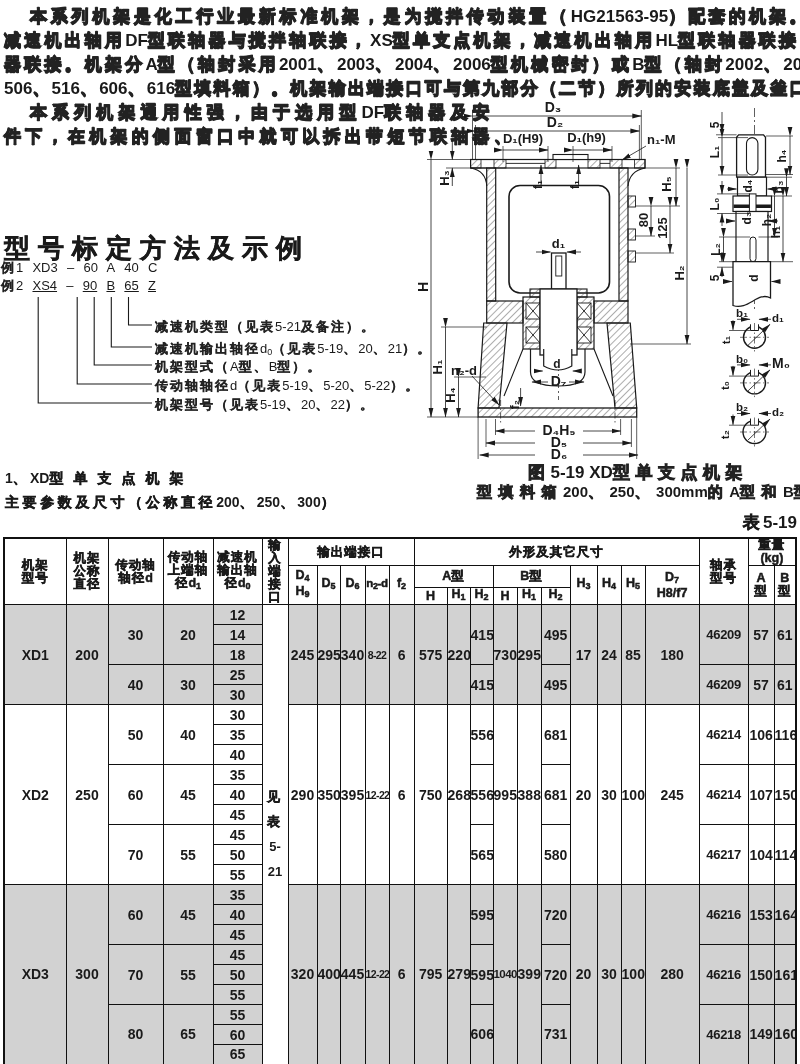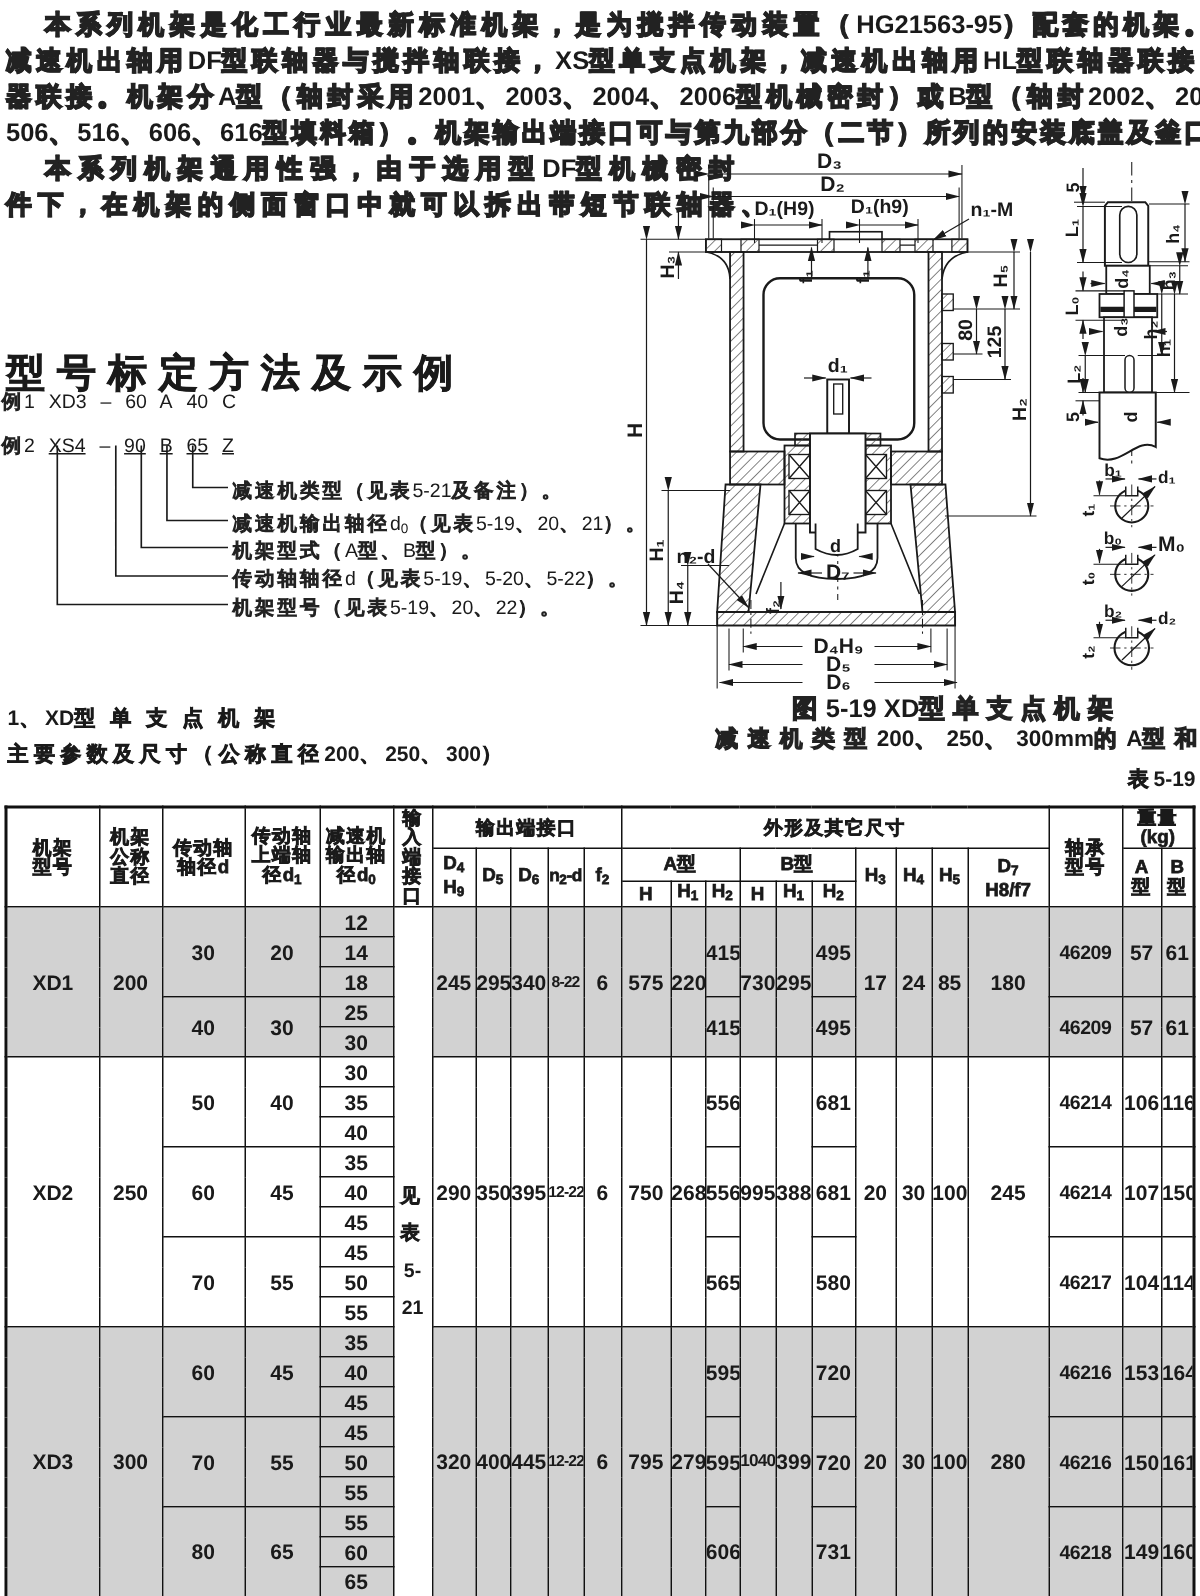--- a/index.html
+++ b/index.html
@@ -31,49 +31,49 @@
 <body>
 
 <div class="abs par" style="left:4px;top:5px">
 <p><span style="display:inline-block;width:26px"></span><span class="cj" style="letter-spacing:3.8px">本系列机架是化工行业最新标准机架，是为搅拌传动装置（</span>HG21563-95<span class="cj">）配套的机架。</span>XD</p>
 <p><span class="cj">减速机出轴用</span>DF<span class="cj">型联轴器与搅拌轴联接，</span>XS<span class="cj">型单支点机架，减速机出轴用</span>HL<span class="cj">型联轴器联接，两支点间用</span>DF</p>
 <p><span class="cj">器联接。机架分</span>A<span class="cj">型（轴封采用</span>2001<span class="cj">、</span>2003<span class="cj">、</span>2004<span class="cj">、</span>2006<span class="cj">型机械密封）或</span>B<span class="cj">型（轴封</span>2002<span class="cj">、</span>20052007</p>
 <p><span class="l4">506<span class="cj">、</span>516<span class="cj">、</span>606<span class="cj">、</span>616<span class="cj">型填料箱）。机架输出端接口可与第九部分（二节）所列的安装底盖及釜口法兰联接。</span></span></p>
 </div>
 
 <div class="abs par p2" style="left:4px;top:101px">
-<p><span style="display:inline-block;width:26px"></span><span class="cj" style="letter-spacing:5.1px">本系列机架通用性强，由于选用型</span>DF<span class="cj" style="letter-spacing:5.1px">型机械密封</span></p>
+<p><span style="display:inline-block;width:26px"></span><span class="cj" style="letter-spacing:5.1px">本系列机架通用性强，由于选用型</span>DF<span class="cj" style="letter-spacing:5.1px">联轴器及安</span></p>
 <p><span class="cj" style="letter-spacing:4.3px">件下，在机架的侧面窗口中就可以拆出带短节联轴器、</span></p>
 </div>
 
 <div class="abs" style="left:4px;top:231px;font-size:26px;font-weight:bold;white-space:nowrap"><span class="cj" style="letter-spacing:8px">型号标定方法及示例</span></div>
 
 <div class="abs lbl" style="left:1px;top:259px"><span class="cj">例</span>1&nbsp; XD3&nbsp; –&nbsp; 60&nbsp; A&nbsp; 40&nbsp; C</div>
 
-<div class="abs lbl" style="left:1px;top:288px"><span class="cj">例</span>2&nbsp; <u>XS4</u>&nbsp; –&nbsp; <u>90</u>&nbsp; <u>B</u>&nbsp; <u>65</u>&nbsp; <u>Z</u></div>
+<div class="abs lbl" style="left:1px;top:277px"><span class="cj">例</span>2&nbsp; <u>XS4</u>&nbsp; –&nbsp; <u>90</u>&nbsp; <u>B</u>&nbsp; <u>65</u>&nbsp; <u>Z</u></div>
 
 <div class="abs lbl" style="left:155px;top:318px"><span class="cj">减速机类型（见表</span>5-21<span class="cj">及备注）。</span></div>
 
 <div class="abs lbl" style="left:155px;top:340px"><span class="cj">减速机输出轴径</span>d<sub>0</sub><span class="cj">（见表</span>5-19<span class="cj">、</span>20<span class="cj">、</span>21<span class="cj">）。</span></div>
 
 <div class="abs lbl" style="left:155px;top:358px"><span class="cj">机架型式（</span>A<span class="cj">型、</span>B<span class="cj">型）。</span></div>
 
 <div class="abs lbl" style="left:155px;top:377px"><span class="cj">传动轴轴径</span>d<span class="cj">（见表</span>5-19<span class="cj">、</span>5-20<span class="cj">、</span>5-22<span class="cj">）。</span></div>
 
 <div class="abs lbl" style="left:155px;top:396px"><span class="cj">机架型号（见表</span>5-19<span class="cj">、</span>20<span class="cj">、</span>22<span class="cj">）。</span></div>
 
 <div class="abs capt" style="left:528px;top:461px;font-size:17px;font-weight:bold;white-space:nowrap"><span class="cj">图</span>5-19&nbsp;XD<span class="cj">型单支点机架</span></div>
 
-<div class="abs cap2" style="left:477px;top:483px;font-size:15px;font-weight:bold;white-space:nowrap"><span class="cj">减速机类型</span>200<span class="cj">、</span>250<span class="cj">、</span>300mm<span class="cj">的</span>A<span class="cj">型和</span>B<span class="cj">型</span></div>
+<div class="abs cap2" style="left:477px;top:483px;font-size:15px;font-weight:bold;white-space:nowrap"><span class="cj">型填料箱</span>200<span class="cj">、</span>250<span class="cj">、</span>300mm<span class="cj">的</span>A<span class="cj">型和</span>B<span class="cj">型</span></div>
 
 <div class="abs" style="left:5px;top:470px;font-size:14px;font-weight:bold;white-space:nowrap">1<span class="cj">、</span>XD<span class="cj" style="letter-spacing:10px">型单支点机架</span></div>
 
 <div class="abs" style="left:5px;top:494px;font-size:14px;font-weight:bold;white-space:nowrap"><span class="cj" style="letter-spacing:3.6px">主要参数及尺寸（公称直径</span>200<span class="cj">、</span>250<span class="cj">、</span>300<span class="cj">）</span></div>
 
-<div class="abs" style="left:700px;top:511px;width:97px;text-align:right;font-size:14px;font-weight:bold"><span class="cj">表</span>5-19</div>
+<div class="abs" style="left:700px;top:511px;width:97px;text-align:right;font-size:17px;font-weight:bold"><span class="cj">表</span>5-19</div>
 
 <svg class="abs" style="left:0;top:0" width="800" height="535" viewBox="0 0 800 535" fill="none" stroke="#1a1a1a">
 <defs>
 <pattern id="ht" patternUnits="userSpaceOnUse" width="5" height="5" patternTransform="rotate(45)">
         <line x1="0" y1="0" x2="0" y2="5" stroke="#4a4a4a" stroke-width="0.9"></line>
       </pattern>
 <marker id="ar" markerWidth="10" markerHeight="6" refX="9" refY="3" orient="auto" markerUnits="userSpaceOnUse">
         <path d="M0,0.6 L9.5,3 L0,5.4 Z" fill="#1a1a1a" stroke="none"></path>
       </marker>
 </defs>

